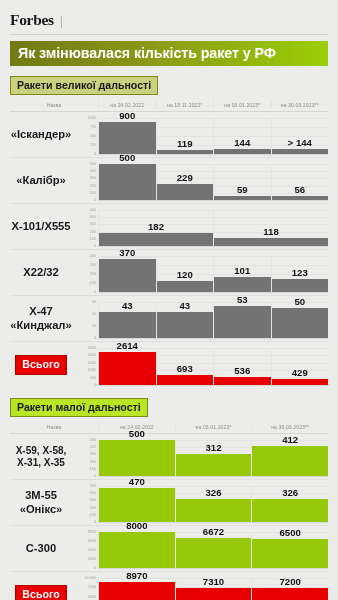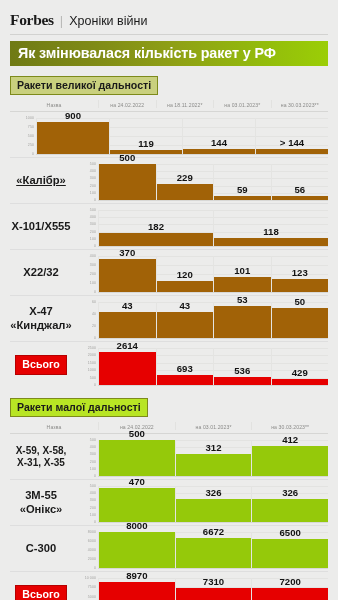--- a/index.html
+++ b/index.html
@@ -82,56 +82,58 @@
   .gridline { position: absolute; left: 0; right: 0; height: 1px; background: #e3e3e1; }
   .gridline.base { background: #d8d8d6; }
 
   .barcol {
     flex: 1 1 0; position: relative;
     display: flex; flex-direction: column; justify-content: flex-end;
     border-left: 1px solid #e4e4e2;
   }
   .barcol:first-child { border-left: none; }
   .bar { width: 100%; position: relative; }
-  .bar-olive { background: #a16207; padding-left: 16px; }
+  .bar-olive { background: #737373; padding-left: 16px; }
   .bar-lime  { background: #95c90a; }
   .bar-red   { background: #e60000; }
   .bar-label {
     position: absolute; left: 0; right: 0; bottom: 100%;
     text-align: center; font-size: 9.6px; font-weight: bold; color: #131313;
     padding-bottom: 1px; white-space: nowrap;
   }
 </style>
 </head>
 <body>
 
 <div class="page">
 
   <div class="brand-row">
     <span class="brand-logo">Forbes</span>
     <span class="brand-sep">|</span>
-    <span class="brand-sub">Хроніки війни</span>
   </div>
   <div class="brand-rule"></div>
 
   <div class="title-bar">
     <div class="title-bar-text">Як змінювалася кількість ракет у РФ</div>
   </div>
 
   <div id="sections-root">
       <div class="section-badge-wrap"><div class="section-badge badge-olive">Ракети великої дальності</div></div>
       <div class="tbl">
         <div class="thead">
           <div class="th th-name">Назва</div>
           <div class="th th-col">на 24.02.2022</div>
           <div class="th th-col">на 18.11.2022*</div>
           <div class="th th-col">на 03.01.2023*</div>
           <div class="th th-col">на 30.03.2023**</div>
         </div>
         <div class="row">
+          <div class="cell-name">
+            <span style="white-space: pre-line;">«Іскандер»</span>
+          </div>
           <div class="cell-axis">
             <div class="axis-tick" style="top: calc(0% + 6px);">1000</div>
             <div class="axis-tick" style="top: calc(25% + 3.75px);">750</div>
             <div class="axis-tick" style="top: calc(50% + 1.5px);">500</div>
             <div class="axis-tick" style="top: calc(75% - 0.75px);">250</div>
             <div class="axis-tick" style="top: calc(100% - 3px);">0</div>
           </div>
           <div class="plot">
             <div class="gridlines">
               <div class="gridline" style="top: 0%;"></div>
@@ -157,21 +159,21 @@
             </div>
             <div class="barcol">
               <div class="bar bar-olive" style="height: 14.4%;">
                 <div class="bar-label">&gt; 144</div>
               </div>
             </div>
           </div>
         </div>
         <div class="row">
           <div class="cell-name">
-            <span style="white-space: pre-line; text-decoration: underline;">«Калібр»</span>
+            <span style="white-space: pre-line;">«Калібр»</span>
           </div>
           <div class="cell-axis">
             <div class="axis-tick" style="top: calc(0% + 6px);">500</div>
             <div class="axis-tick" style="top: calc(20% + 4.2px);">400</div>
             <div class="axis-tick" style="top: calc(40% + 2.4px);">300</div>
             <div class="axis-tick" style="top: calc(60% + 0.6px);">200</div>
             <div class="axis-tick" style="top: calc(80% - 1.2px);">100</div>
             <div class="axis-tick" style="top: calc(100% - 3px);">0</div>
           </div>
           <div class="plot">

